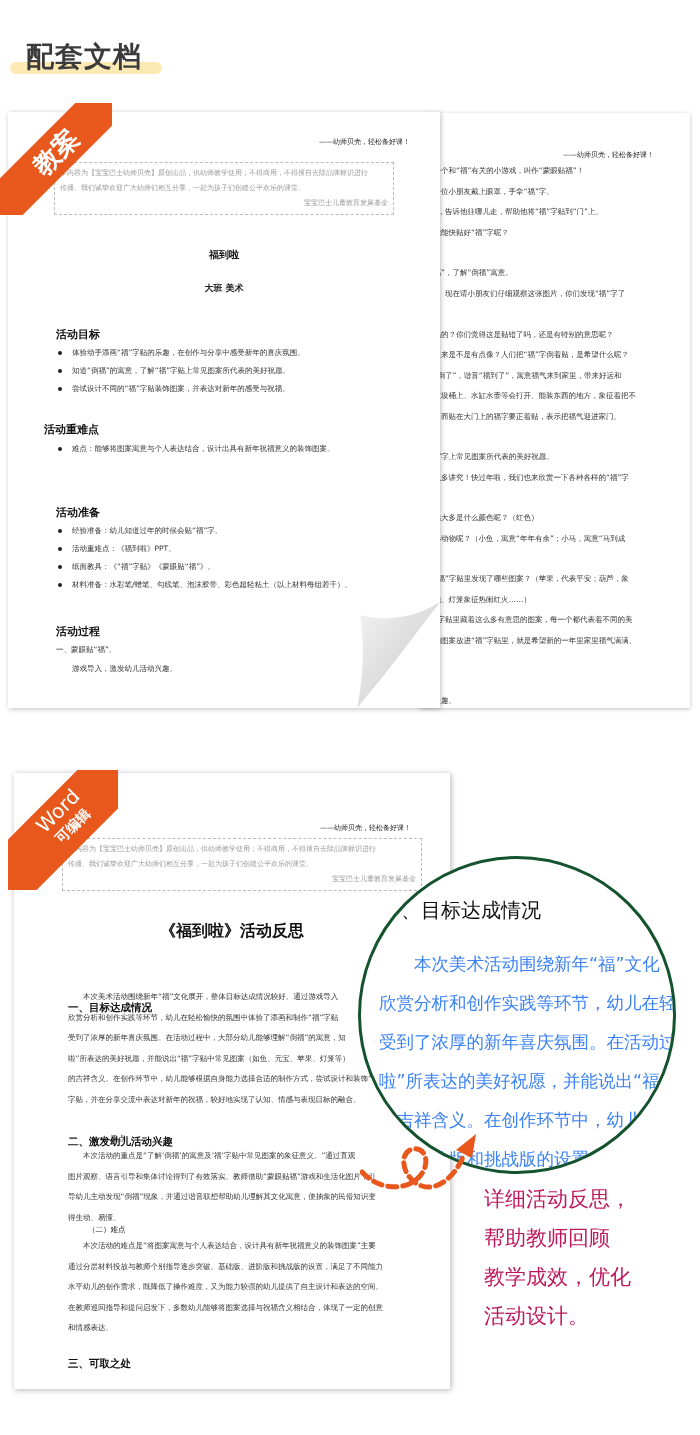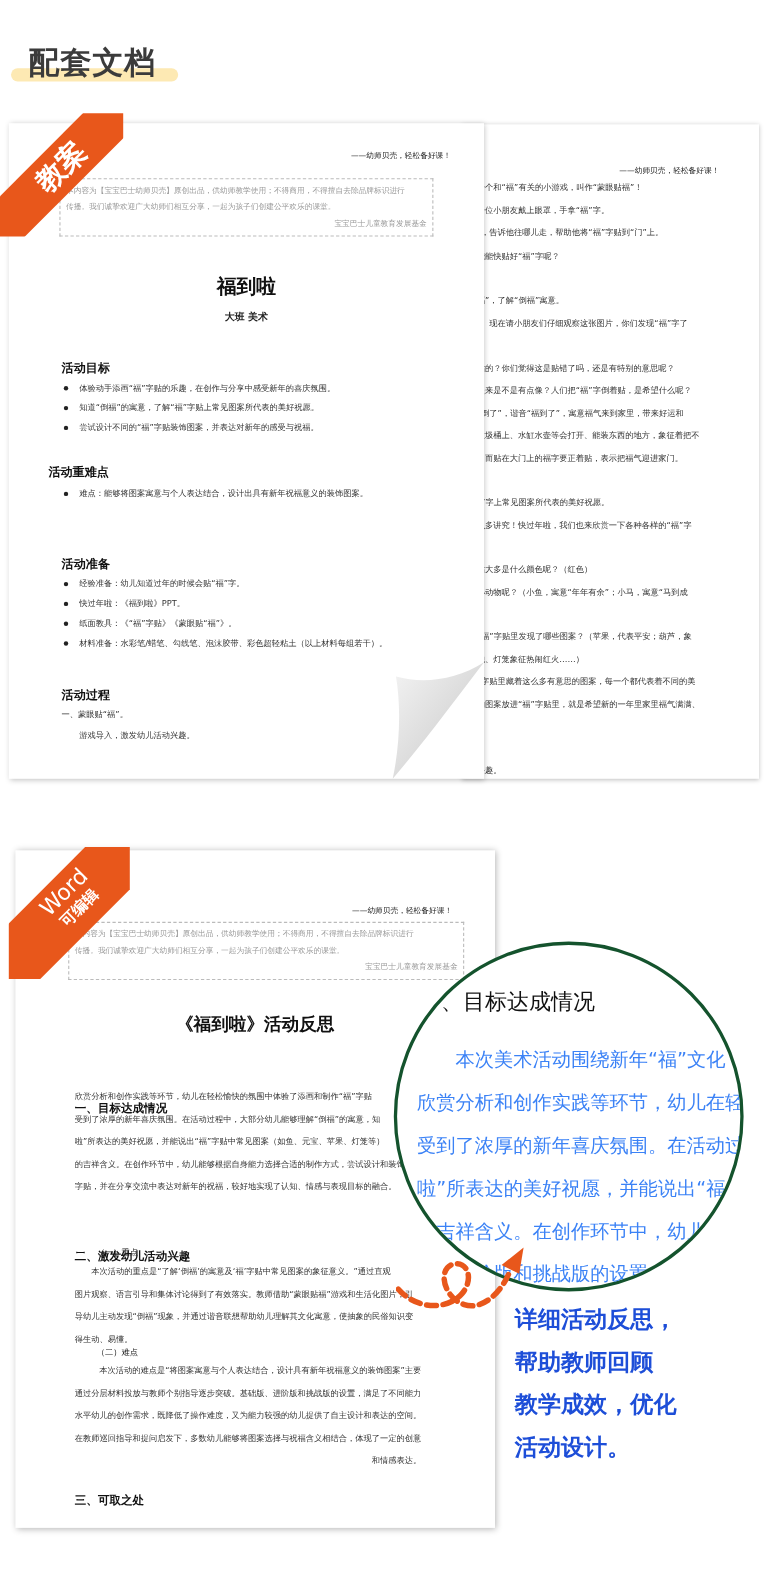--- a/index.html
+++ b/index.html
@@ -48,21 +48,21 @@
     .para div { white-space: nowrap; }
 
     
     .magnifier { position: absolute; left: 358px; top: 856px; width: 318px; height: 318px; border-radius: 50%; border: 3px solid #14532d; background: #fff; overflow: hidden; }
     .magnifier .mag-h { position: absolute; left: 40px; top: 38px; font-size: 20px; color: #111; white-space: nowrap; }
     .magnifier .mag-lines { position: absolute; left: 18px; top: 86px; }
     .magnifier .mag-lines div { font-size: 17.5px; color: #3b82f6; height: 39px; line-height: 39px; white-space: nowrap; }
 
     .arrow-svg { position: absolute; left: 360px; top: 1120px; width: 120px; height: 90px; }
 
-    .caption { position: absolute; left: 468px; top: 1180px; font-size: 21px; color: #1d4ed8; line-height: 39px; font-weight: bold; }
+    .caption { position: absolute; left: 484px; top: 1180px; font-size: 21px; color: #be185d; line-height: 39px; }
     .caption div { white-space: nowrap; }
   </style>
 </head>
 <body>
 
 <div class="section-header">
   <div class="highlight"></div>
   <div class="title">配套文档</div>
 </div>
 
@@ -100,39 +100,39 @@
     </div>
 </div>
 
 <div class="page page-front">
   <div class="motto" style="right:30px; top:25px;">——幼师贝壳，轻松备好课！</div>
   <div class="notice-box" style="left:46px; top:50px; width:340px;">
     <div style="white-space:nowrap;overflow:hidden;">本内容为【宝宝巴士幼师贝壳】原创出品，供幼师教学使用；不得商用，不得擅自去除品牌标识进行</div>
     <div>传播。我们诚挚欢迎广大幼师们相互分享，一起为孩子们创建公平欢乐的课堂。</div>
     <div class="sign">宝宝巴士儿童教育发展基金</div>
   </div>
-  <div class="doc-title" style="top:136px; font-size:18px;">福到啦</div>
+  <div class="doc-title" style="top:136px; font-size:10px;">福到啦</div>
   <div class="doc-sub" style="top:170px;">大班  美术</div>
 
   <div class="h2" style="left:48px; top:215px;">活动目标</div>
   <ul class="bullets" style="left:48px; top:232px;">
     <li>体验动手添画“福”字贴的乐趣，在创作与分享中感受新年的喜庆氛围。</li>
     <li>知道“倒福”的寓意，了解“福”字贴上常见图案所代表的美好祝愿。</li>
     <li>尝试设计不同的“福”字贴装饰图案，并表达对新年的感受与祝福。</li>
   </ul>
 
   <div class="h2" style="left:36px; top:310px;">活动重难点</div>
   <ul class="bullets" style="left:48px; top:328px;">
     <li>难点：能够将图案寓意与个人表达结合，设计出具有新年祝福意义的装饰图案。</li>
   </ul>
 
   <div class="h2" style="left:48px; top:393px;">活动准备</div>
   <ul class="bullets" style="left:48px; top:410px;">
     <li>经验准备：幼儿知道过年的时候会贴“福”字。</li>
-    <li>快过年啦：《福到啦》PPT。</li>
+    <li>活动重难点：《福到啦》PPT。</li>
     <li>纸面教具：《“福”字贴》《蒙眼贴“福”》。</li>
     <li>材料准备：水彩笔/蜡笔、勾线笔、泡沫胶带、彩色超轻粘土（以上材料每组若干）。</li>
   </ul>
 
   <div class="h2" style="left:48px; top:512px;">活动过程</div>
   <div class="plain" style="left:48px; top:533px;">一、蒙眼贴“福”。</div>
   <div class="plain" style="left:64px; top:552px;">游戏导入，激发幼儿活动兴趣。</div>
 </div>
 
 <svg class="curl" viewBox="0 0 85 110">
@@ -156,37 +156,38 @@
   <div class="notice-box" style="left:48px; top:65px; width:360px;">
     <div style="white-space:nowrap;overflow:hidden;">本内容为【宝宝巴士幼师贝壳】原创出品，供幼师教学使用；不得商用，不得擅自去除品牌标识进行</div>
     <div>传播。我们诚挚欢迎广大幼师们相互分享，一起为孩子们创建公平欢乐的课堂。</div>
     <div class="sign">宝宝巴士儿童教育发展基金</div>
   </div>
 
   <div class="doc-title" style="top:148px; font-size:16px; width:auto; left:0; right:0;">《福到啦》活动反思</div>
 
   <div class="h-sec" style="left:54px; top:204px;">一、目标达成情况</div>
   <div class="para" style="left:54px; top:214px;">
+    <div style="text-indent:15px;">本次美术活动围绕新年“福”文化展开，整体目标达成情况较好。通过游戏导入</div>
     <div>欣赏分析和创作实践等环节，幼儿在轻松愉快的氛围中体验了添画和制作“福”字贴</div>
     <div>受到了浓厚的新年喜庆氛围。在活动过程中，大部分幼儿能够理解“倒福”的寓意，知</div>
     <div>啦”所表达的美好祝愿，并能说出“福”字贴中常见图案（如鱼、元宝、苹果、灯笼等）</div>
     <div>的吉祥含义。在创作环节中，幼儿能够根据自身能力选择合适的制作方式，尝试设计和装饰“福”</div>
     <div>字贴，并在分享交流中表达对新年的祝福，较好地实现了认知、情感与表现目标的融合。</div>
   </div>
 
   <div class="h-sec" style="left:54px; top:338px;">二、激发幼儿活动兴趣</div>
   <div class="sub-sec" style="left:74px; top:361px;">（一）重点</div>
   <div class="para" style="left:54px; top:373px;">
     <div style="text-indent:15px;">本次活动的重点是“了解‘倒福’的寓意及‘福’字贴中常见图案的象征意义。”通过直观</div>
     <div>图片观察、语言引导和集体讨论得到了有效落实。教师借助“蒙眼贴福”游戏和生活化图片，引</div>
     <div>导幼儿主动发现“倒福”现象，并通过谐音联想帮助幼儿理解其文化寓意，使抽象的民俗知识变</div>
     <div>得生动、易懂。</div>
   </div>
   <div class="sub-sec" style="left:74px; top:452px;">（二）难点</div>
-  <div class="para" style="left:54px; top:463px;text-align:right;">
+  <div class="para" style="left:54px; top:463px;">
     <div style="text-indent:15px;">本次活动的难点是“将图案寓意与个人表达结合，设计具有新年祝福意义的装饰图案”主要</div>
     <div>通过分层材料投放与教师个别指导逐步突破。基础版、进阶版和挑战版的设置，满足了不同能力</div>
     <div>水平幼儿的创作需求，既降低了操作难度，又为能力较强的幼儿提供了自主设计和表达的空间。</div>
     <div>在教师巡回指导和提问启发下，多数幼儿能够将图案选择与祝福含义相结合，体现了一定的创意</div>
     <div>和情感表达。</div>
   </div>
   <div class="h-sec" style="left:54px; top:560px;">三、可取之处</div>
 </div>
 
 <div class="ribbon" style="left:8px; top:770px; width:110px; height:120px;">

